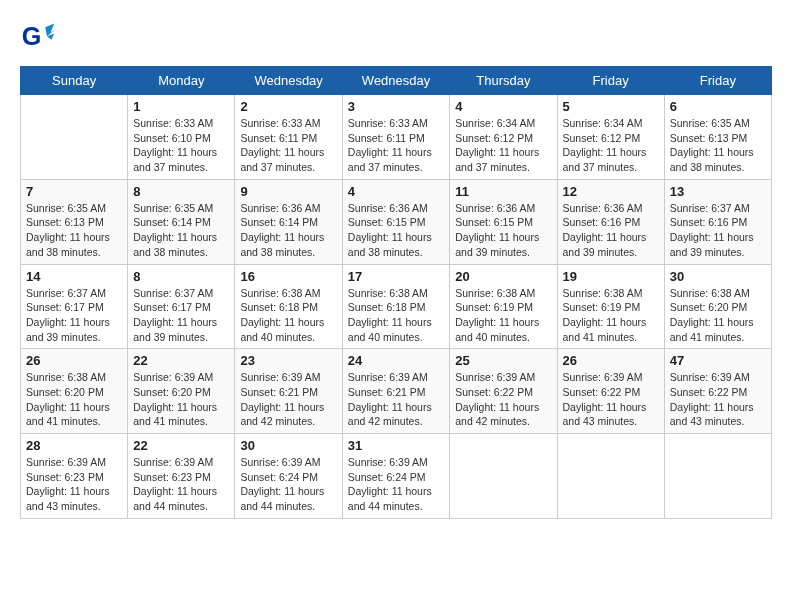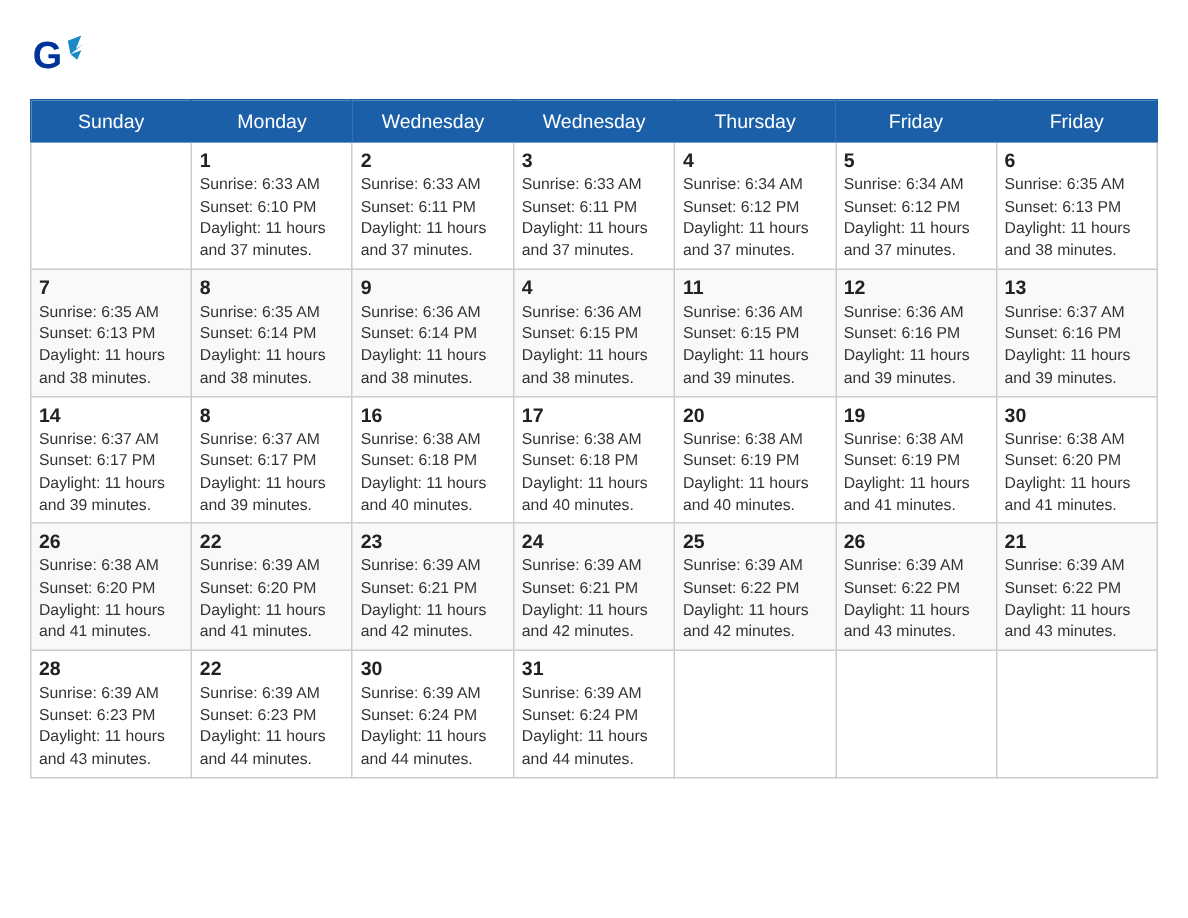--- a/index.html
+++ b/index.html
@@ -305,21 +305,21 @@
 and 42 minutes.</div>
         </td>
         <td>
           <span class="day-num">26</span>
           <div class="day-info" style="white-space: pre-line;">Sunrise: 6:39 AM
 Sunset: 6:22 PM
 Daylight: 11 hours
 and 43 minutes.</div>
         </td>
         <td>
-          <span class="day-num">21</span>
+          <span class="day-num">47</span>
           <div class="day-info" style="white-space: pre-line;">Sunrise: 6:39 AM
 Sunset: 6:22 PM
 Daylight: 11 hours
 and 43 minutes.</div>
         </td>
       </tr>
       <tr>
         <td>
           <span class="day-num">28</span>
           <div class="day-info" style="white-space: pre-line;">Sunrise: 6:39 AM

